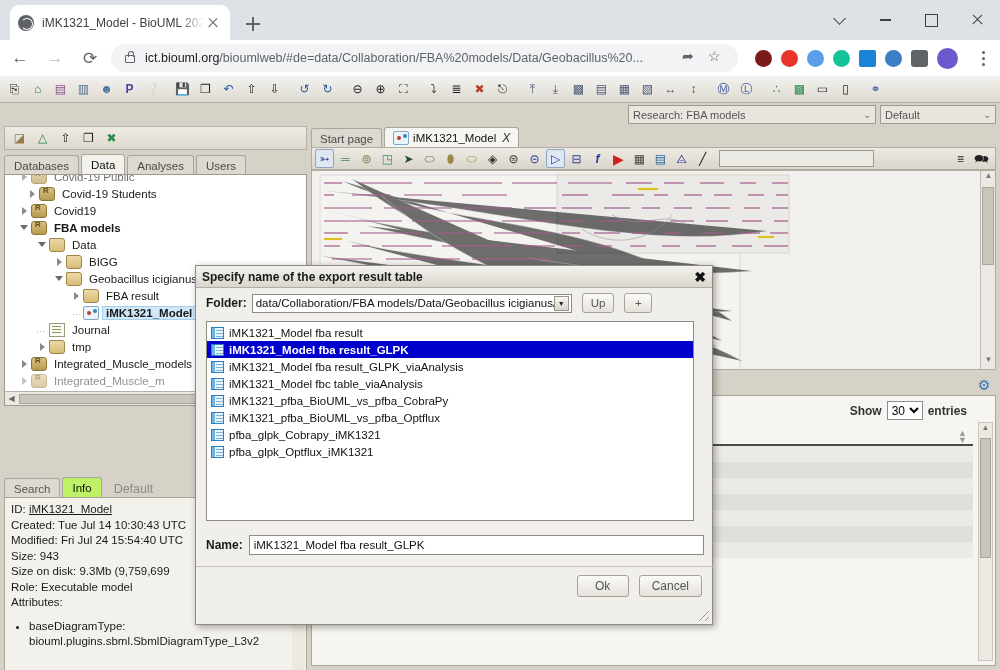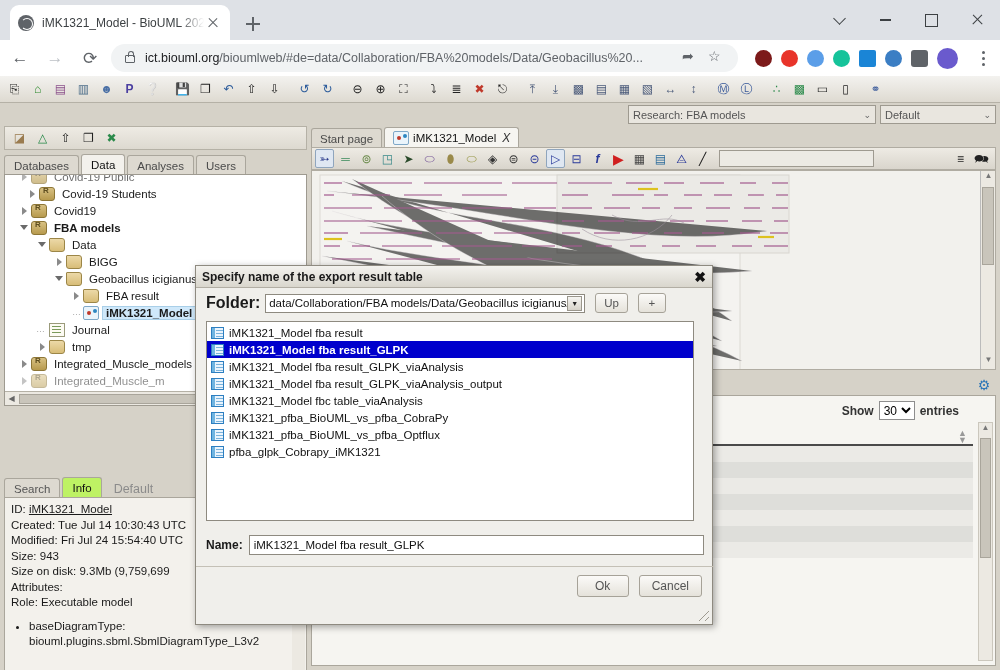--- a/index.html
+++ b/index.html
@@ -253,21 +253,21 @@
   .rtab.more { background: transparent; border-color: transparent; font-weight: bold; color: #555; }
   .gear {
     position: absolute; right: 2px; bottom: 1px; width: 20px; height: 20px;
     display: flex; align-items: center; justify-content: center; color: #2e77b8; font-size: 14px; cursor: pointer;
   }
   .res-body {
     position: absolute; left: 0; top: 269px; width: 685px; height: 271px;
     background: #f6f5f1; border: 1px solid #aaa69c; overflow: hidden;
   }
   .show-entries {
-    position: absolute; right: 36px; top: 5px; display: flex; align-items: center; gap: 5px;
+    position: absolute; right: 28px; top: 5px; display: flex; align-items: center; gap: 5px;
     font-size: 12px; color: #333; font-weight: bold;
   }
   .show-entries select {
     font-family: "Liberation Sans", sans-serif; font-size: 12px; height: 19px;
     border: 1px solid #8e8e8e; background: #fff;
   }
   .tbl-head {
     position: absolute; left: 4px; right: 22px; top: 30px; height: 20px;
     border-bottom: 2px solid #4a4a4a; display: flex; align-items: center;
     font-size: 12px; font-weight: bold; color: #222;
@@ -292,21 +292,21 @@
     z-index: 50;
   }
   .modal-title {
     height: 22px; background: linear-gradient(#f3f2ee, #d9d6cd);
     border-bottom: 1px solid #b2aea4;
     display: flex; align-items: center; padding: 0 6px;
     font-size: 12px; font-weight: bold; color: #1a1a1a;
   }
   .modal-x { margin-left: auto; font-size: 14px; color: #111; cursor: pointer; font-weight: bold; line-height: 1; }
   .modal-folder { position: absolute; left: 0; top: 22px; width: 518px; height: 30px; display: flex; align-items: center; padding: 0 10px; }
-  .fl-label { font-size: 16px; font-weight: bold; color: #1a1a1a; margin-right: 5px; }
+  .fl-label { font-size: 12px; font-weight: bold; color: #1a1a1a; margin-right: 5px; }
   .fl-select {
     width: 320px; height: 19px; background: #fff; border: 1px solid #8e8a80;
     display: flex; align-items: center; padding: 0 2px 0 3px; font-size: 11.5px; color: #111;
     overflow: hidden; white-space: nowrap; cursor: pointer;
   }
   .fl-select .ftext { overflow: hidden; flex: 1 1 auto; }
   .fl-select .fcaret {
     flex: 0 0 auto; width: 15px; height: 15px; background: linear-gradient(#f6f5f2,#d7d3ca);
     border: 1px solid #9a968c; display: flex; align-items: center; justify-content: center;
     font-size: 7px; color: #222;
@@ -651,22 +651,22 @@
         <div class="itab ghost">
             <span>Default</span>
           </div>
       </div>
       <div class="info-body">
         <div><b>ID:</b> <span class="link">iMK1321_Model</span></div>
         <div><b>Created:</b> <span>Tue Jul 14 10:30:43 UTC</span></div>
         <div><b>Modified:</b> <span>Fri Jul 24 15:54:40 UTC</span></div>
         <div><b>Size:</b> <span>943</span></div>
         <div><b>Size on disk:</b> <span>9.3Mb (9,759,699</span></div>
+        <div><b>Role:</b> <span>Executable model</span></div>
         <div><b>Attributes:</b></div>
-        <div><b>Role:</b> <span>Executable model</span></div>
         <ul class="info-ul">
           <li>
             <b>baseDiagramType:</b><br>
             <span>biouml.plugins.sbml.SbmlDiagramType_L3v2</span>
           </li>
         </ul>
 
         <div class="info-vscroll">
           
         </div>
@@ -987,37 +987,37 @@
       <div class="mli sel">
         <span class="mico"></span>
         <span>iMK1321_Model fba result_GLPK</span>
       </div>
       <div class="mli">
         <span class="mico"></span>
         <span>iMK1321_Model fba result_GLPK_viaAnalysis</span>
       </div>
       <div class="mli">
         <span class="mico"></span>
-        <span>iMK1321_Model fba result_GLPK_viaAnalysis_output</span>
-      </div>
-      <div class="mli">
-        <span class="mico"></span>
         <span>iMK1321_Model fbc table_viaAnalysis</span>
       </div>
       <div class="mli">
         <span class="mico"></span>
         <span>iMK1321_pfba_BioUML_vs_pfba_CobraPy</span>
       </div>
       <div class="mli">
         <span class="mico"></span>
         <span>iMK1321_pfba_BioUML_vs_pfba_Optflux</span>
       </div>
       <div class="mli">
         <span class="mico"></span>
         <span>pfba_glpk_Cobrapy_iMK1321</span>
+      </div>
+      <div class="mli">
+        <span class="mico"></span>
+        <span>pfba_glpk_Optflux_iMK1321</span>
       </div>
     </div>
 
     <div class="modal-name">
       <span class="nm-label">Name:</span>
       <input class="nm-input" type="text" value="iMK1321_Model fba result_GLPK" style="">
     </div>
 
     <div class="modal-sep"></div>
     <div class="modal-foot">

